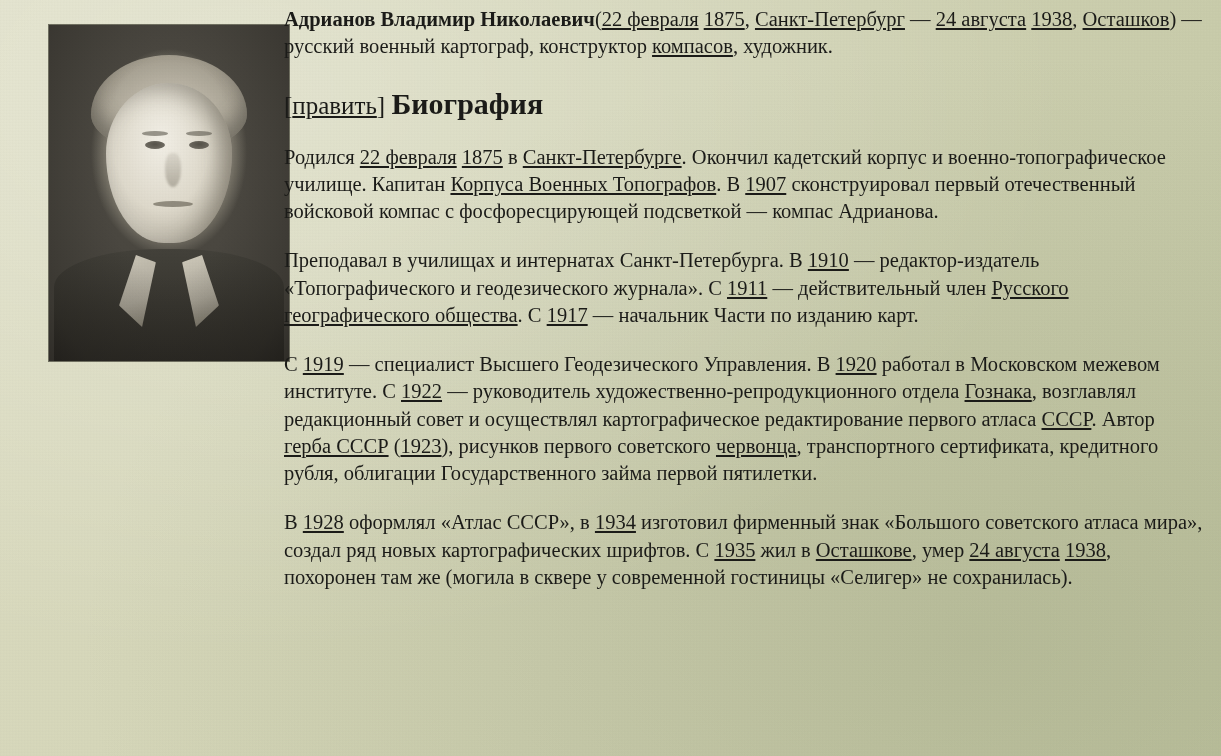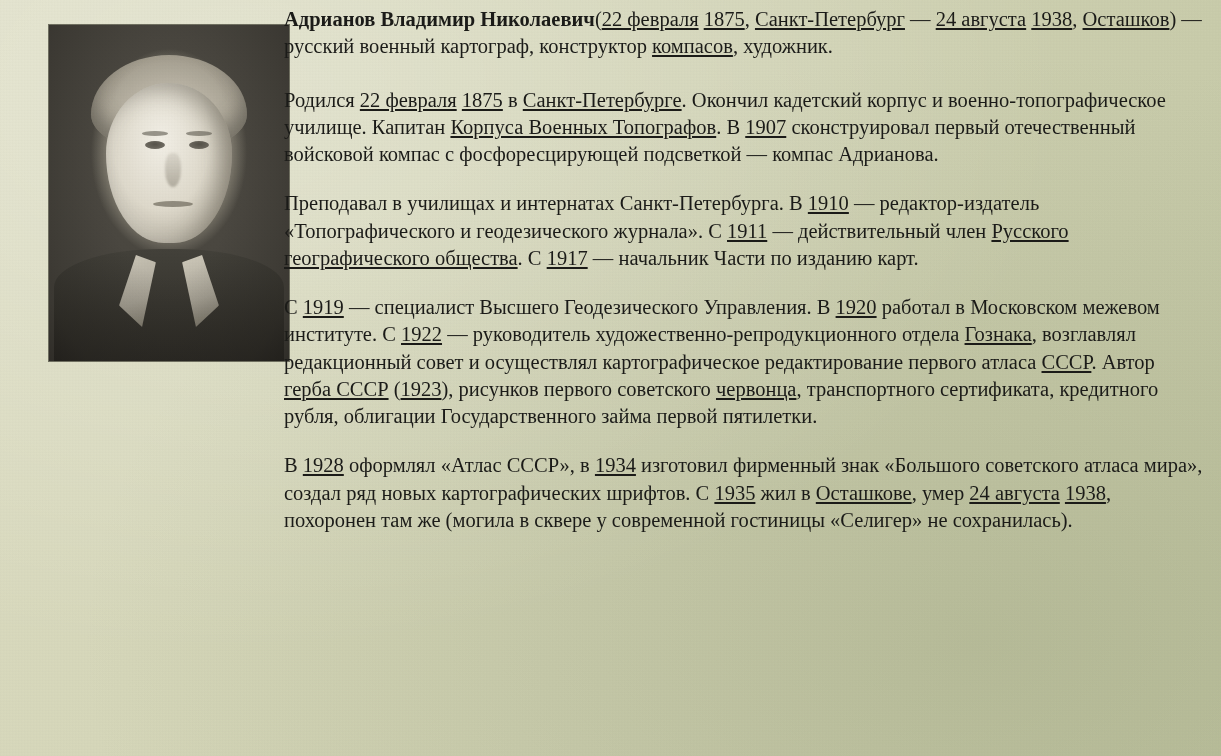--- a/index.html
+++ b/index.html
@@ -210,20 +210,23 @@
       <div class="vignette"></div>
     </div>
   </figure>
 
   <article class="article">
 
     <p class="lead">
       <span class="bold">Адрианов Владимир Николаевич</span><span>(</span><a class="wlink" href="#">22 февраля</a> <a class="wlink" href="#">1875</a><span>, </span><a class="wlink" href="#">Санкт-Петербург</a><span> — </span><a class="wlink" href="#">24 августа</a> <a class="wlink" href="#">1938</a><span>, </span><a class="wlink" href="#">Осташков</a><span>)</span><span> — русский военный картограф, конструктор </span><a class="wlink" href="#">компасов</a><span>, художник.</span>
     </p>
 
+    <h2 class="section">
+      <span class="edit"><span>[</span><a class="wlink" href="#">править</a><span>] </span></span><span>Биография</span>
+    </h2>
 
     <div id="paras">
         <p><span>Родился </span><a class="wlink" href="#">22 февраля</a><span> </span><a class="wlink" href="#">1875</a><span> в </span><a class="wlink" href="#">Санкт-Петербурге</a><span>. Окончил кадетский корпус и военно-топографическое училище. Капитан </span><a class="wlink" href="#">Корпуса Военных Топографов</a><span>. В </span><a class="wlink" href="#">1907</a><span> сконструировал первый отечественный войсковой компас с фосфоресцирующей подсветкой — компас Адрианова.</span></p>
         <p><span>Преподавал в училищах и интернатах Санкт-Петербурга. В </span><a class="wlink" href="#">1910</a><span> — редактор-издатель «Топографического и геодезического журнала». С </span><a class="wlink" href="#">1911</a><span> — действительный член </span><a class="wlink" href="#">Русского географического общества</a><span>. С </span><a class="wlink" href="#">1917</a><span> — начальник Части по изданию карт.</span></p>
         <p><span>С </span><a class="wlink" href="#">1919</a><span> — специалист Высшего Геодезического Управления. В </span><a class="wlink" href="#">1920</a><span> работал в Московском межевом институте. С </span><a class="wlink" href="#">1922</a><span> — руководитель художественно-репродукционного отдела </span><a class="wlink" href="#">Гознака</a><span>, возглавлял редакционный совет и осуществлял картографическое редактирование первого атласа </span><a class="wlink" href="#">СССР</a><span>. Автор </span><a class="wlink" href="#">герба СССР</a><span> (</span><a class="wlink" href="#">1923</a><span>), рисунков первого советского </span><a class="wlink" href="#">червонца</a><span>, транспортного сертификата, кредитного рубля, облигации Государственного займа первой пятилетки.</span></p>
         <p><span>В </span><a class="wlink" href="#">1928</a><span> оформлял «Атлас СССР», в </span><a class="wlink" href="#">1934</a><span> изготовил фирменный знак «Большого советского атласа мира», создал ряд новых картографических шрифтов. С </span><a class="wlink" href="#">1935</a><span> жил в </span><a class="wlink" href="#">Осташкове</a><span>, умер </span><a class="wlink" href="#">24 августа</a><span> </span><a class="wlink" href="#">1938</a><span>, похоронен там же (могила в сквере у современной гостиницы «Селигер» не сохранилась).</span></p>
       </div>
 
   </article>
 </div>

